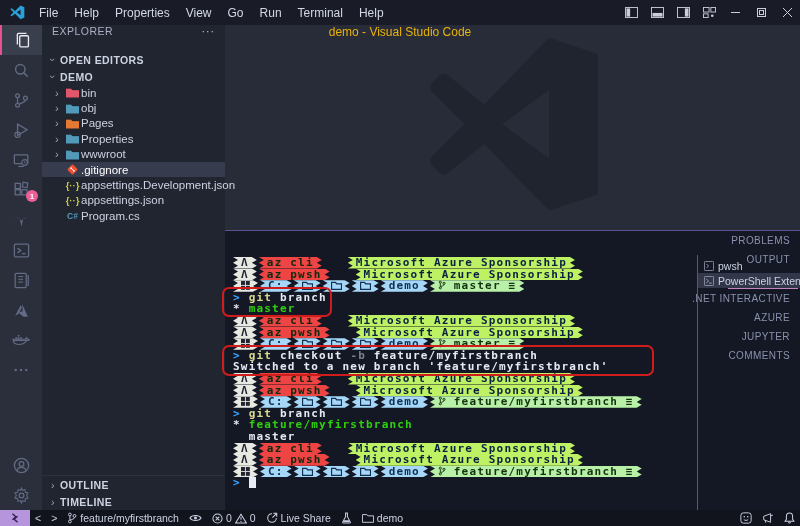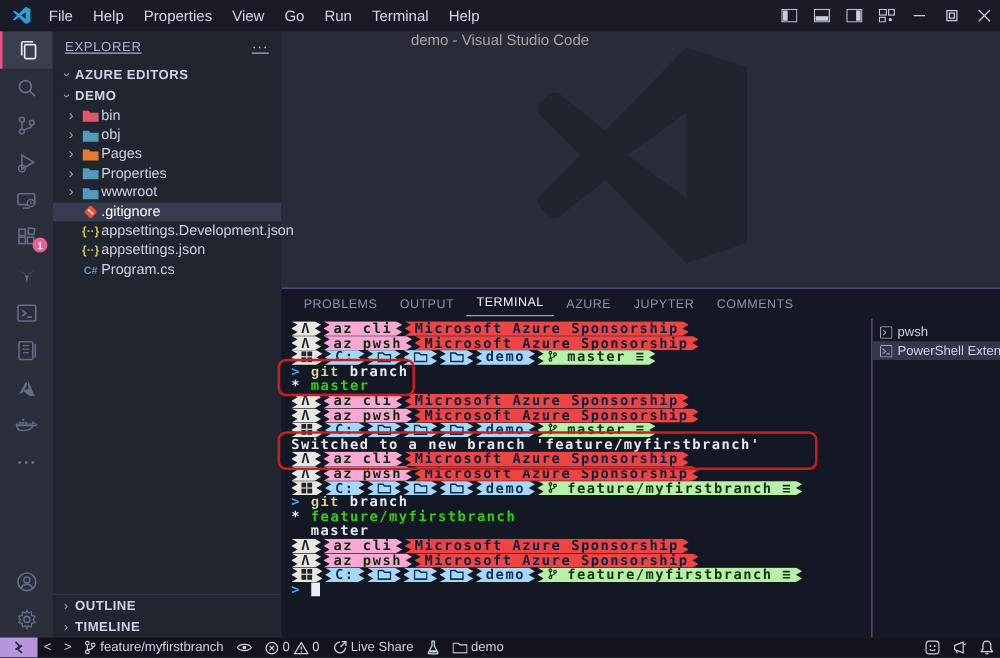--- a/index.html
+++ b/index.html
@@ -4,68 +4,68 @@
 <style>
   * { box-sizing: border-box; margin: 0; padding: 0; }
   html,body { width:800px; height:526px; overflow:hidden; }
   body { font-family:"Liberation Sans",sans-serif; background:#282c39; position:relative; color:#ccd2e2; }
 
   
   .titlebar { position:absolute; top:0; left:0; right:0; height:25px; background:#191c27; display:flex; align-items:center; z-index:30; }
   .tb-logo { width:16px; height:16px; margin:0 6px 0 9px; flex:0 0 auto; }
   .menus { display:flex; font-size:12px; color:#d3d7e6; z-index:2; }
   .menu-item { padding:4px 8px; cursor:default; }
-  .tb-title { position:absolute; left:0; right:0; text-align:center; font-size:12px; color:#a3a3a3;margin-top:38px; }
+  .tb-title { position:absolute; left:0; right:0; text-align:center; font-size:12px; color:#eab308;margin-top:38px; }
   .tb-controls { margin-left:auto; display:flex; align-items:center; z-index:2; }
   .tb-ic { width:26px; height:25px; display:flex; align-items:center; justify-content:center; color:#c9cedd; }
   .tb-ic svg { display:block; }
 
   
   .activitybar { position:absolute; left:0; top:25px; width:42px; bottom:16px; background:#2b2f3b; display:flex; flex-direction:column; z-index:20; }
   .ab-item { height:30px; display:flex; align-items:center; justify-content:center; color:#636b85; position:relative; }
   .ab-item.active { color:#e9ebf4; background:#3a3f4e; border-left:2px solid #e8518d; }
   .ab-bottom { margin-top:auto; display:flex; flex-direction:column; }
   .badge { position:absolute; right:4px; bottom:3px; min-width:12px; height:12px; border-radius:7px; background:#ec5f97; color:#fff; font-size:8px; font-weight:bold; display:flex; align-items:center; justify-content:center; }
 
   
   .sidebar { position:absolute; left:42px; top:25px; width:183px; bottom:16px; background:#21252f; font-size:11.5px; z-index:10; }
-  .sb-header { height:26px; display:flex; align-items:center; padding:0 10px; font-size:10.5px; letter-spacing:.5px; color:#aab1c7;text-decoration:underline; }
+  .sb-header { height:26px; display:flex; align-items:flex-start; padding:0 10px; font-size:10.5px; letter-spacing:.5px; color:#aab1c7; }
   .sb-header .dots { margin-left:auto; letter-spacing:1px; color:#c4cadd; }
   .sb-section { height:17px; display:flex; align-items:center; font-weight:bold; font-size:10.5px; color:#cdd3e3; padding-left:4px; letter-spacing:.4px; }
   .sb-section .chev, .tree-row .chev { width:14px; text-align:center; color:#9aa1b8; font-weight:normal; display:inline-block; }
   .chev.down { transform:rotate(90deg); }
   .tree-row { height:15.4px; display:flex; align-items:center; padding-left:8px; color:#ccd2e2; white-space:nowrap; }
   .tree-row.selected { background:#363c4d; color:#fff; }
   .tree-row .ficon { width:17px; display:inline-flex; justify-content:center; align-items:center; flex:0 0 auto; }
   .tree-row .spacer { width:14px; flex:0 0 auto; }
   .json-ic { color:#cbcb41; font-weight:bold; font-size:9.5px; }
   .cs-ic  { color:#519aba; font-weight:bold; font-size:8.5px; }
   .sb-bottom { position:absolute; left:0; right:0; bottom:0; border-top:1px solid #2c3040; }
 
   
   .editor { position:absolute; left:225px; top:25px; right:0; height:205px; background:#282c39; }
   .watermark { position:absolute; left:198px; top:8px; }
 
   
   .panel { position:absolute; left:225px; top:230px; right:0; bottom:16px; background:#141824; border-top:1px solid #5e5191; }
-  .panel-tabs { height:24px; display:flex; align-items:center; padding-left:10px; }
+  .panel-tabs { height:24px; display:flex; align-items:flex-end; padding-left:10px;flex-direction:column; }
   .ptab { font-size:10px; letter-spacing:.4px; color:#8a91ad; padding:4px 8px; margin-right:2px; }
   .ptab.active { color:#f2f3f8; border-bottom:1.5px solid #c586c0; }
 
   .terminal { position:absolute; left:0; top:24px; right:103px; bottom:0; padding:2px 0 0 8px; font-family:"DejaVu Sans Mono",monospace; font-size:11px; font-weight:bold; letter-spacing:1.2px; line-height:11.6px; color:#dfe3ee; overflow:hidden; }
   .tline { height:11.6px; white-space:pre; }
   .seg { display:inline-block; height:11.6px; line-height:11.6px; padding:0 8px; margin-right:2px; vertical-align:top;
          clip-path:polygon(0 0,calc(100% - 5px) 0,100% 25%,calc(100% - 5px) 50%,100% 75%,calc(100% - 5px) 100%,0 100%,5px 75%,0 50%,5px 25%); }
   .seg svg { vertical-align:-1px; }
   .seg-light  { background:#e8e8e2; color:#20242e; }
-  .seg-green  { background:#f9a8d4; color:#0c2a10; }
-  .seg-blue   { background:#ef4444; color:#0a2040; }
+  .seg-green  { background:#ef4444; color:#0c2a10; }
+  .seg-blue   { background:#bef264; color:#0a2040;margin-left:24px; }
   .seg-path   { background:#a6d7f8; color:#103050; }
   .seg-branch { background:#b8f0a8; color:#14320e; }
-  .tk-p { color:#3aa3ff; } .tk-y { color:#d9d98f;font-family:Liberation Mono, monospace; } .tk-w { color:#e6e9f2; }
+  .tk-p { color:#3aa3ff; } .tk-y { color:#d9d98f; } .tk-w { color:#e6e9f2; }
   .tk-g { color:#2fd10c; } .tk-d { color:#7a7f8a; }
   .cursor { display:inline-block; width:7px; height:11px; background:#e8ecf5; vertical-align:-2px; }
 
   .term-list { position:absolute; right:0; top:24px; width:103px; bottom:0; border-left:1px solid #5e5191; font-size:10.5px; padding-top:3px; }
   .tl-row { height:15px; display:flex; align-items:center; gap:4px; padding-left:6px; color:#ccd2e2; white-space:nowrap; }
   .tl-row.selected { background:#32384a; }
   .tl-ic { color:#9aa1b8; display:flex; }
 
   
   .statusbar { position:absolute; left:0; right:0; bottom:0; height:16px; background:#11141d; display:flex; align-items:center; font-size:10.5px; color:#ccd2e4; z-index:40; }
@@ -243,21 +243,21 @@
   </div>
 </div>
 
 <div class="sidebar">
   <div class="sb-header">
     <span>EXPLORER</span>
     <span class="dots">···</span>
   </div>
   <div class="sb-section">
     <span class="chev down">›</span>
-    <span>AZURE EDITORS</span>
+    <span>OPEN EDITORS</span>
   </div>
   <div class="sb-section">
     <span class="chev down">›</span>
     <span>DEMO</span>
   </div>
   <div id="file-tree">
       <div class="tree-row">
         <span class="chev">›</span>
         <span class="ficon">
           <svg width="13" height="11" viewBox="0 0 16 13">
@@ -353,20 +353,21 @@
       <path d="M97 10 L70 1 L34 38 L14 22 A4 4 0 0 0 9 22 L5 26 A4 4 0 0 0 5 31 L23 49 L5 67 A4 4 0 0 0 5 72 L9 76 A4 4 0 0 0 14 76 L34 60 L70 97 L97 88 Z M70 30 V68 L44 49 Z"></path>
     </g>
   </svg>
 </div>
 
 <div class="panel">
   <div class="panel-tabs">
     <span class="ptab">PROBLEMS</span>
     <span class="ptab">OUTPUT</span>
     <span class="ptab active">TERMINAL</span>
+    <span class="ptab">.NET INTERACTIVE</span>
     <span class="ptab">AZURE</span>
     <span class="ptab">JUPYTER</span>
     <span class="ptab">COMMENTS</span>
 
   </div>
   <div class="terminal" id="terminal">
       <div class="tline"><span class="seg seg-light">Λ</span><span class="seg seg-green">az cli</span><span class="seg seg-blue">Microsoft Azure Sponsorship</span></div>
       <div class="tline"><span class="seg seg-light">Λ</span><span class="seg seg-green">az pwsh</span><span class="seg seg-blue">Microsoft Azure Sponsorship</span></div>
       <div class="tline"><span class="seg seg-light"><svg width="9" height="9" viewBox="0 0 10 10">
             <rect x="0" y="0" width="4.4" height="4.4" fill="#20242e"></rect>
@@ -399,20 +400,21 @@
           </svg></span><span class="seg seg-path"><svg width="11" height="9" viewBox="0 0 16 13">
             <path d="M0.8 2 h5.5 l2 2 h7 v8 H0.8 z" fill="none" stroke="#103050" stroke-width="1.8"></path>
           </svg></span><span class="seg seg-path"><svg width="11" height="9" viewBox="0 0 16 13">
             <path d="M0.8 2 h5.5 l2 2 h7 v8 H0.8 z" fill="none" stroke="#103050" stroke-width="1.8"></path>
           </svg></span><span class="seg seg-path">demo</span><span class="seg seg-branch"><svg width="8" height="10" viewBox="0 0 12 14">
             <circle cx="3.5" cy="2.8" r="1.6" fill="none" stroke="#14320e" stroke-width="1.4"></circle>
             <circle cx="3.5" cy="11.2" r="1.6" fill="none" stroke="#14320e" stroke-width="1.4"></circle>
             <circle cx="9" cy="4.5" r="1.6" fill="none" stroke="#14320e" stroke-width="1.4"></circle>
             <path d="M3.5 4.5 V9.5 M9 6.2 C9 8.5 6 8.2 3.8 9.5" fill="none" stroke="#14320e" stroke-width="1.4"></path>
           </svg> master ≡</span></div>
+      <div class="tline"><span class="tk-p">&gt;</span> <span class="tk-y">git</span> <span class="tk-w">checkout</span> <span class="tk-d">-b</span> <span class="tk-w">feature/myfirstbranch</span></div>
       <div class="tline"><span class="tk-w">Switched to a new branch 'feature/myfirstbranch'</span></div>
       <div class="tline"><span class="seg seg-light">Λ</span><span class="seg seg-green">az cli</span><span class="seg seg-blue">Microsoft Azure Sponsorship</span></div>
       <div class="tline"><span class="seg seg-light">Λ</span><span class="seg seg-green">az pwsh</span><span class="seg seg-blue">Microsoft Azure Sponsorship</span></div>
       <div class="tline"><span class="seg seg-light"><svg width="9" height="9" viewBox="0 0 10 10">
             <rect x="0" y="0" width="4.4" height="4.4" fill="#20242e"></rect>
             <rect x="5.4" y="0" width="4.4" height="4.4" fill="#20242e"></rect>
             <rect x="0" y="5.4" width="4.4" height="4.4" fill="#20242e"></rect>
             <rect x="5.4" y="5.4" width="4.4" height="4.4" fill="#20242e"></rect>
           </svg></span><span class="seg seg-path">C:</span><span class="seg seg-path"><svg width="11" height="9" viewBox="0 0 16 13">
             <path d="M0.8 2 h5.5 l2 2 h7 v8 H0.8 z" fill="none" stroke="#103050" stroke-width="1.8"></path>

